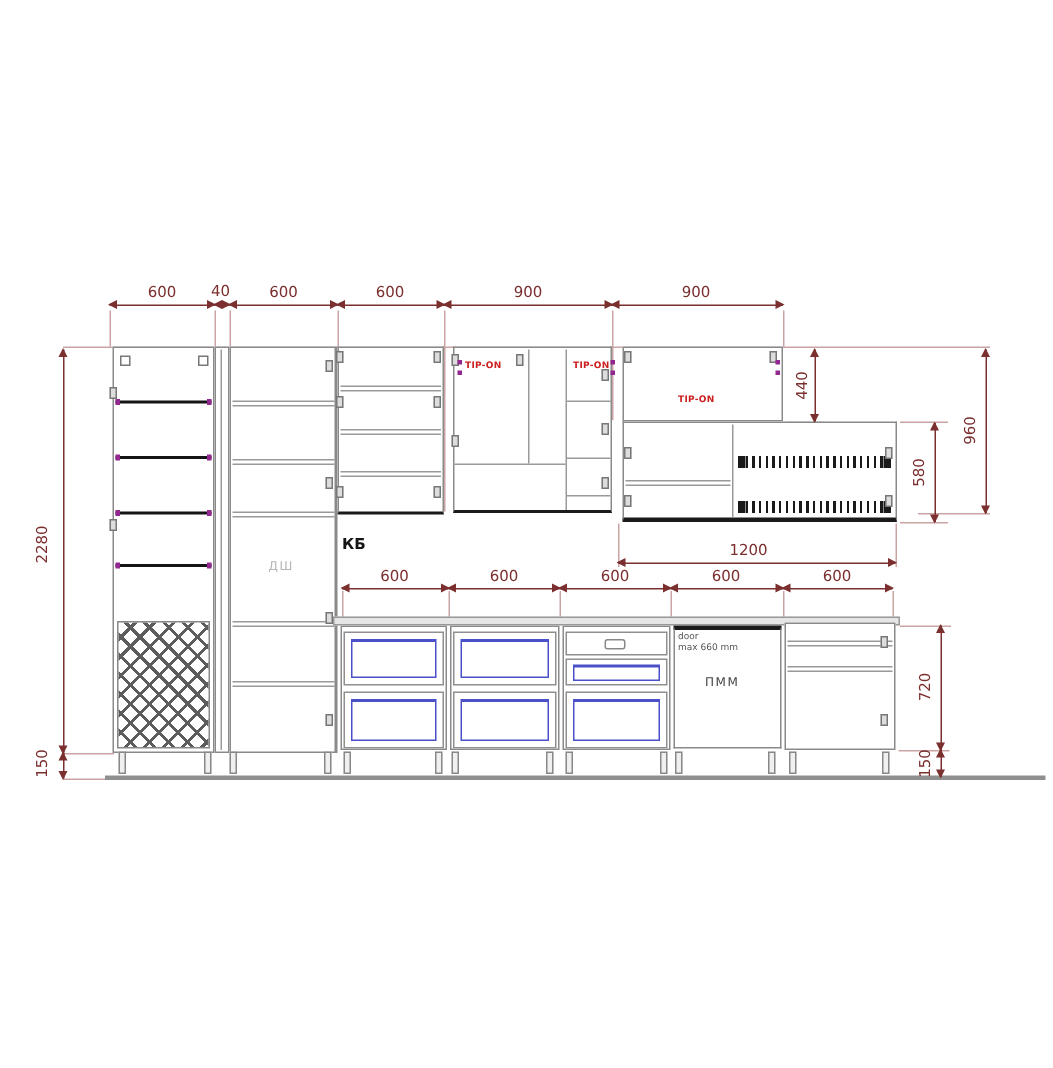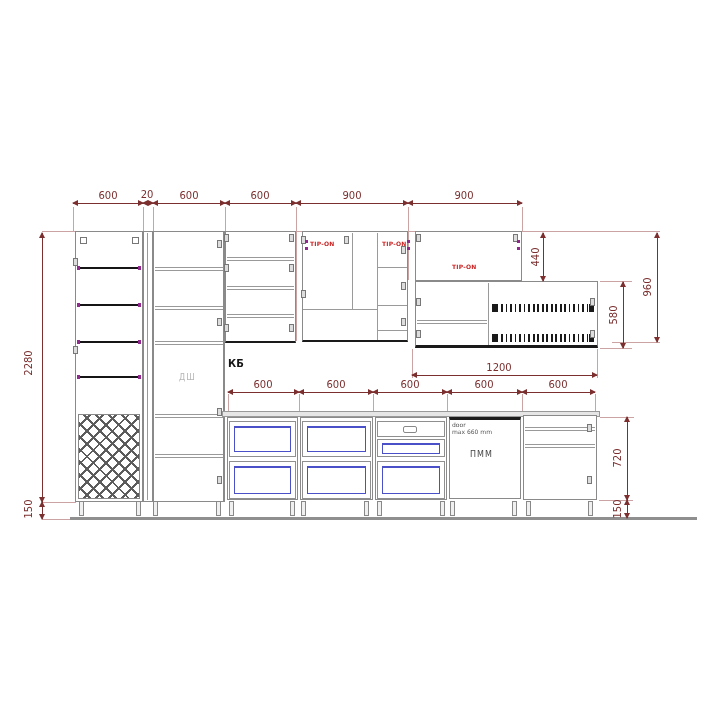--- a/index.html
+++ b/index.html
@@ -204,21 +204,21 @@
 
   <div class="floor" style="left:70px;top:517px;width:627px;"></div>
 
   <div class="dim-h" style="left:73px;top:203px;width:70px;"></div>
   <div class="dim-h" style="left:143px;top:203px;width:10px;"></div>
   <div class="dim-h" style="left:153px;top:203px;width:72px;"></div>
   <div class="dim-h" style="left:225px;top:203px;width:71px;"></div>
   <div class="dim-h" style="left:296px;top:203px;width:112px;"></div>
   <div class="dim-h" style="left:408px;top:203px;width:114px;"></div>
   <div class="dim-label" style="left:93px;top:190px;">600</div>
-  <div class="dim-label" style="left:132px;top:189px;">20</div>
+  <div class="dim-label" style="left:132px;top:189px;">40</div>
   <div class="dim-label" style="left:174px;top:190px;">600</div>
   <div class="dim-label" style="left:245px;top:190px;">600</div>
   <div class="dim-label" style="left:337px;top:190px;">900</div>
   <div class="dim-label" style="left:449px;top:190px;">900</div>
 
   <div class="dim-h" style="left:228px;top:392px;width:71px;"></div>
   <div class="dim-h" style="left:299px;top:392px;width:74px;"></div>
   <div class="dim-h" style="left:373px;top:392px;width:74px;"></div>
   <div class="dim-h" style="left:447px;top:392px;width:75px;"></div>
   <div class="dim-h" style="left:522px;top:392px;width:73px;"></div>

